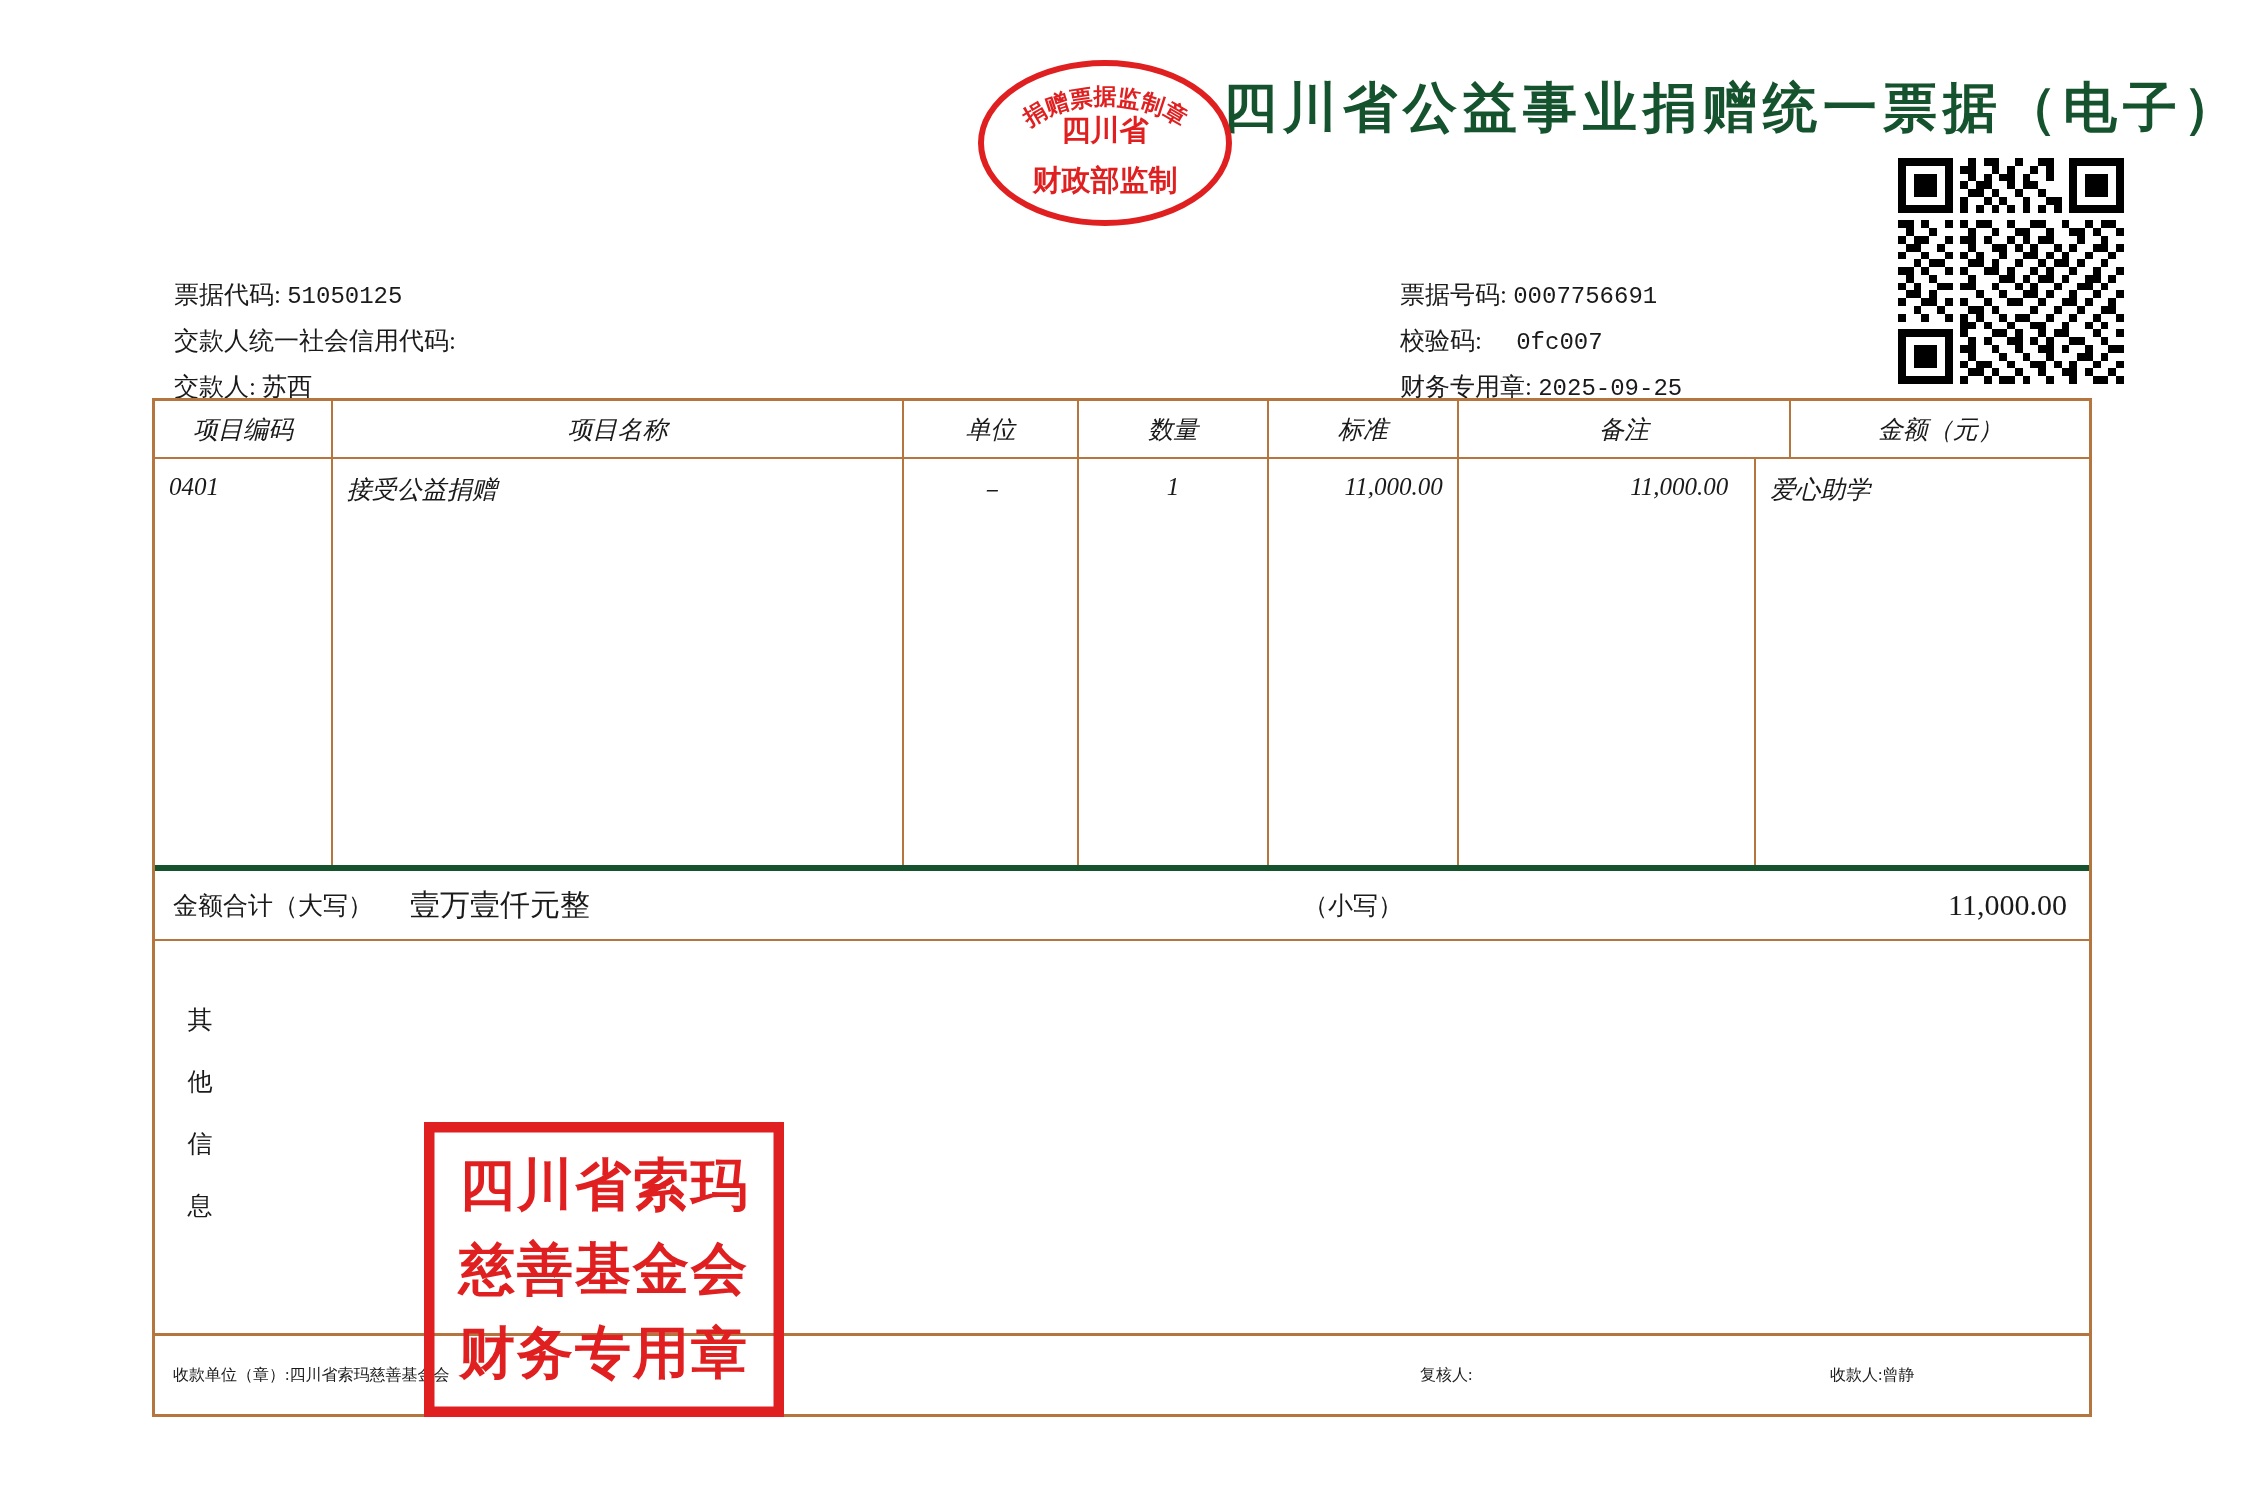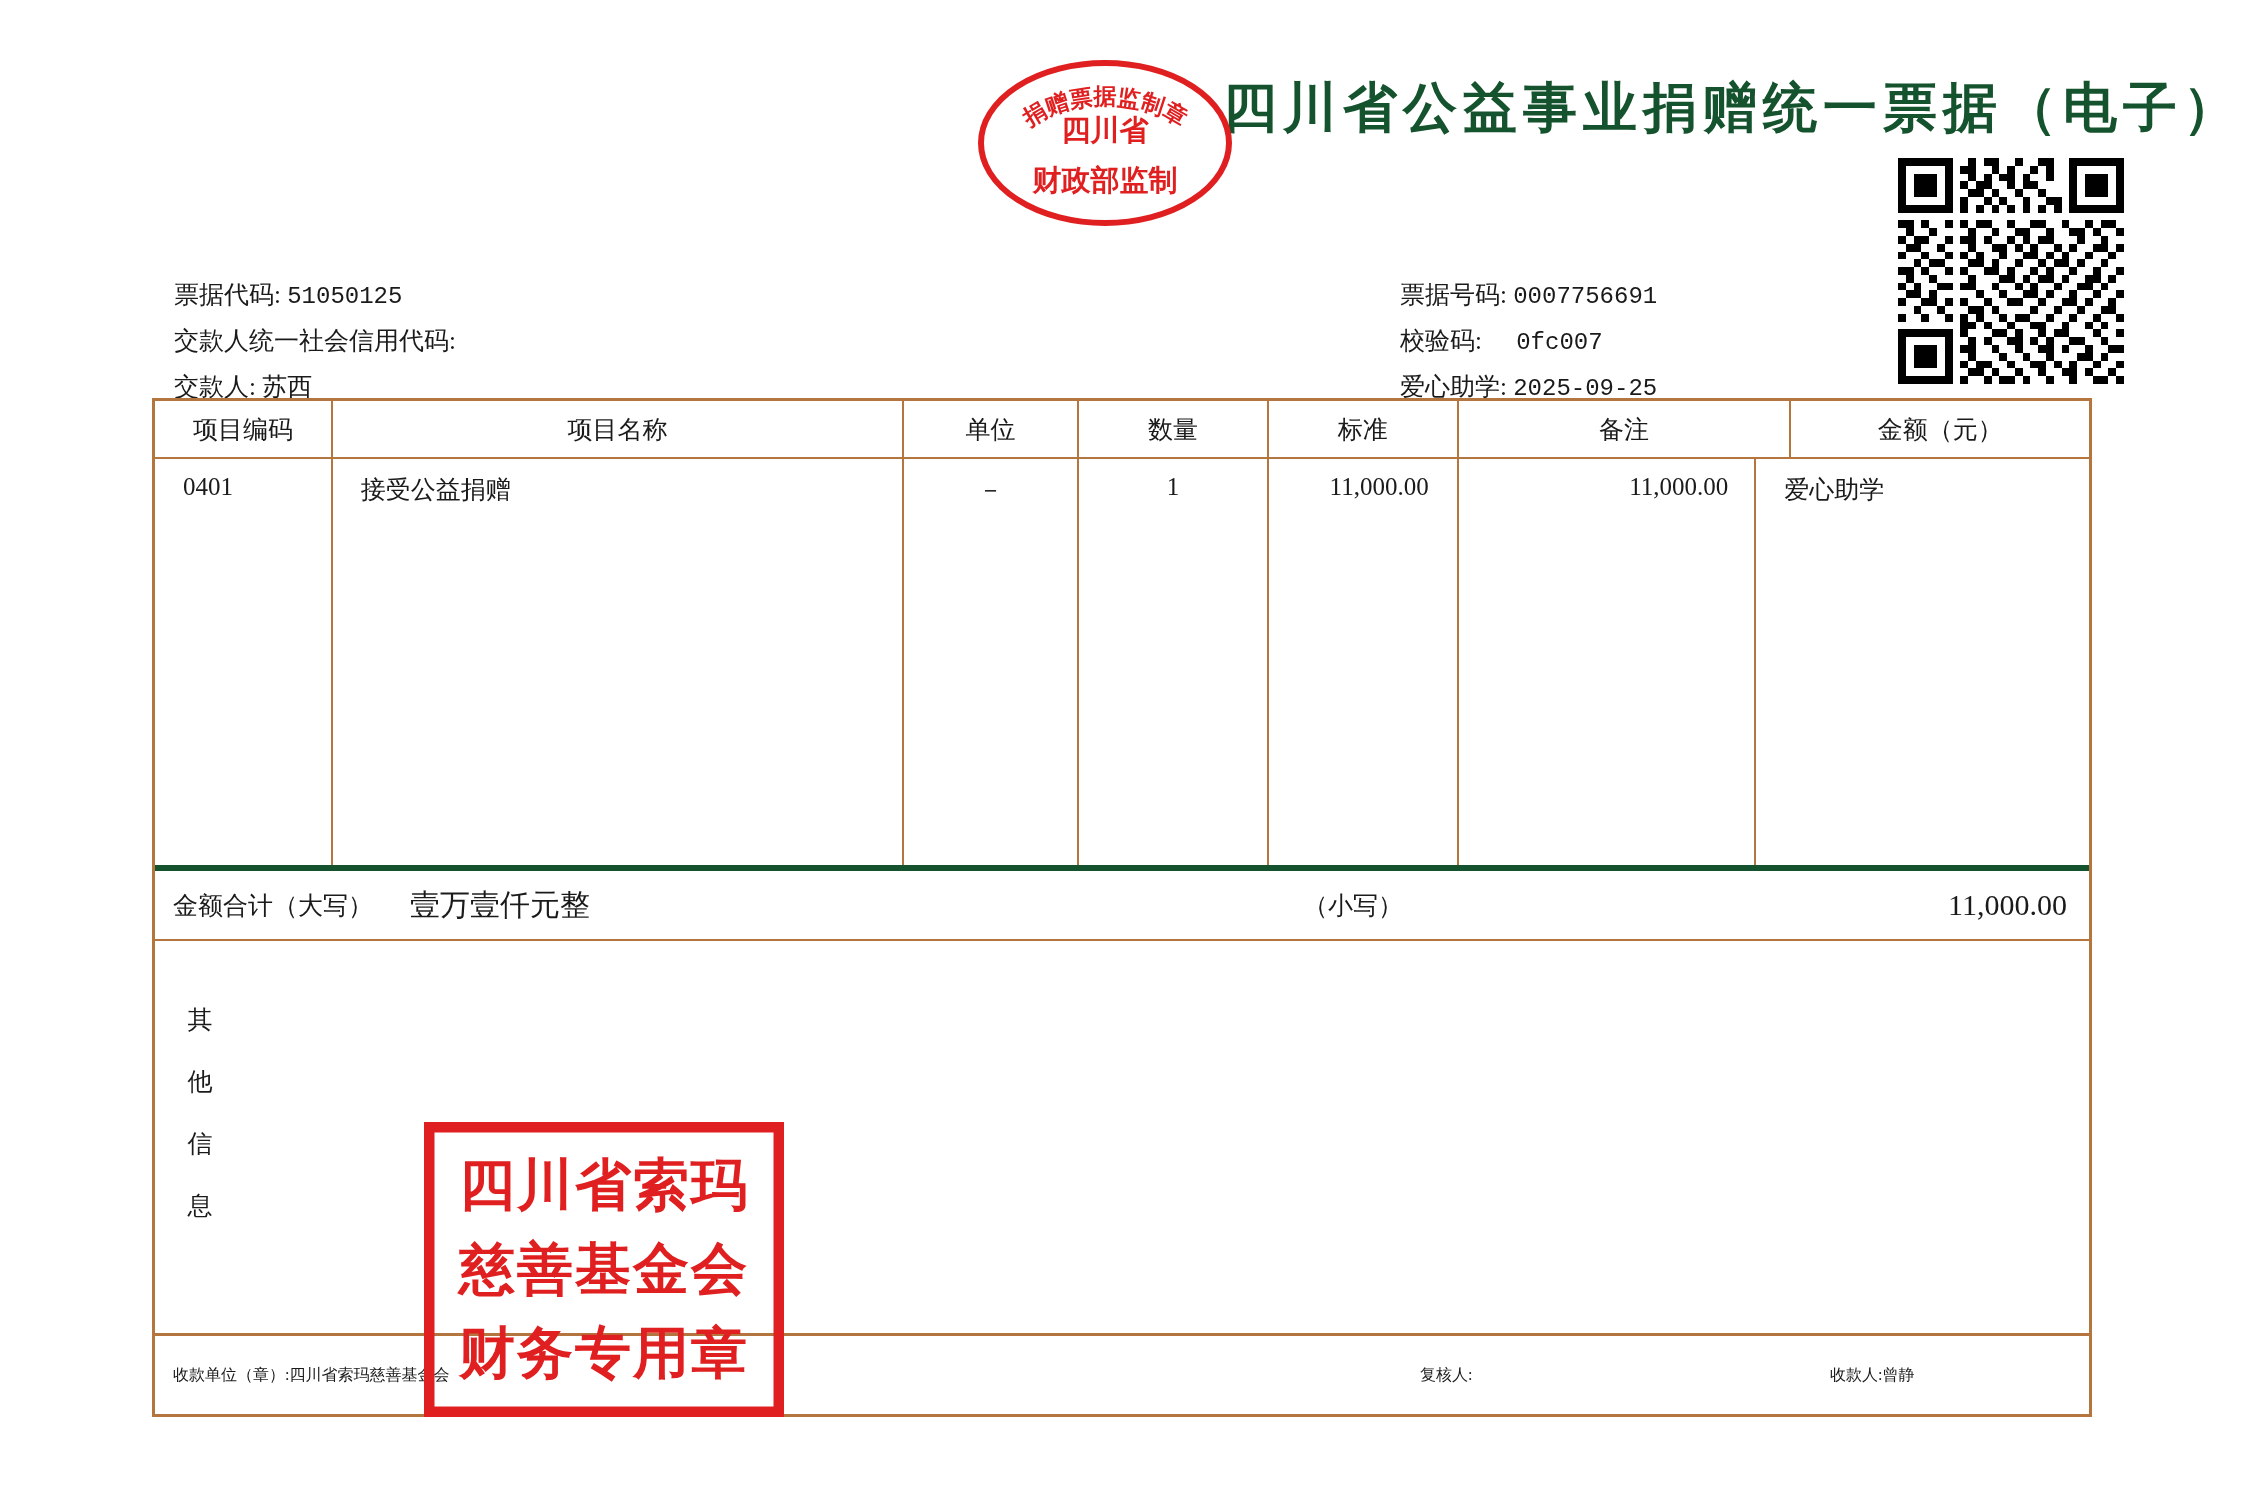--- a/index.html
+++ b/index.html
@@ -86,24 +86,25 @@
     left: 152px;
     top: 398px;
     width: 1940px;
     border: 3px solid #b5753f;
     box-sizing: border-box;
   }
   .tbl .r { display: flex; }
   .tbl .c {
     box-sizing: border-box;
     border-right: 2px solid #b5753f;
-    padding: 0 28px;
+    padding: 0 14px;
     font-size: 25px;
     display: flex;
     align-items: center;
+    font-style: italic;
   }
   .tbl .c:last-child { border-right: none; }
 
   .head-row { height: 56px; border-bottom: 2px solid #b5753f; }
   .head-row .c { justify-content: center; font-size: 25px; }
 
   .body-block {
     height: 406px;
     border-bottom: 6px solid #14532d;
   }
@@ -440,21 +441,21 @@
   <div class="hdr hdr-right">
     <div class="row">
       <span class="lbl">票据号码:</span>
       <span class="val mono">0007756691</span>
     </div>
     <div class="row">
       <span class="lbl">校验码:</span>
       <span class="val mono" style="margin-left:28px">0fc007</span>
     </div>
     <div class="row">
-      <span class="lbl">爱心助学:</span>
+      <span class="lbl">财务专用章:</span>
       <span class="val mono">2025-09-25</span>
     </div>
   </div>
 
   <div class="tbl">
 
     <div class="r head-row">
       <div class="c col-code">项目编码</div>
       <div class="c col-name">项目名称</div>
       <div class="c col-unit">单位</div>

